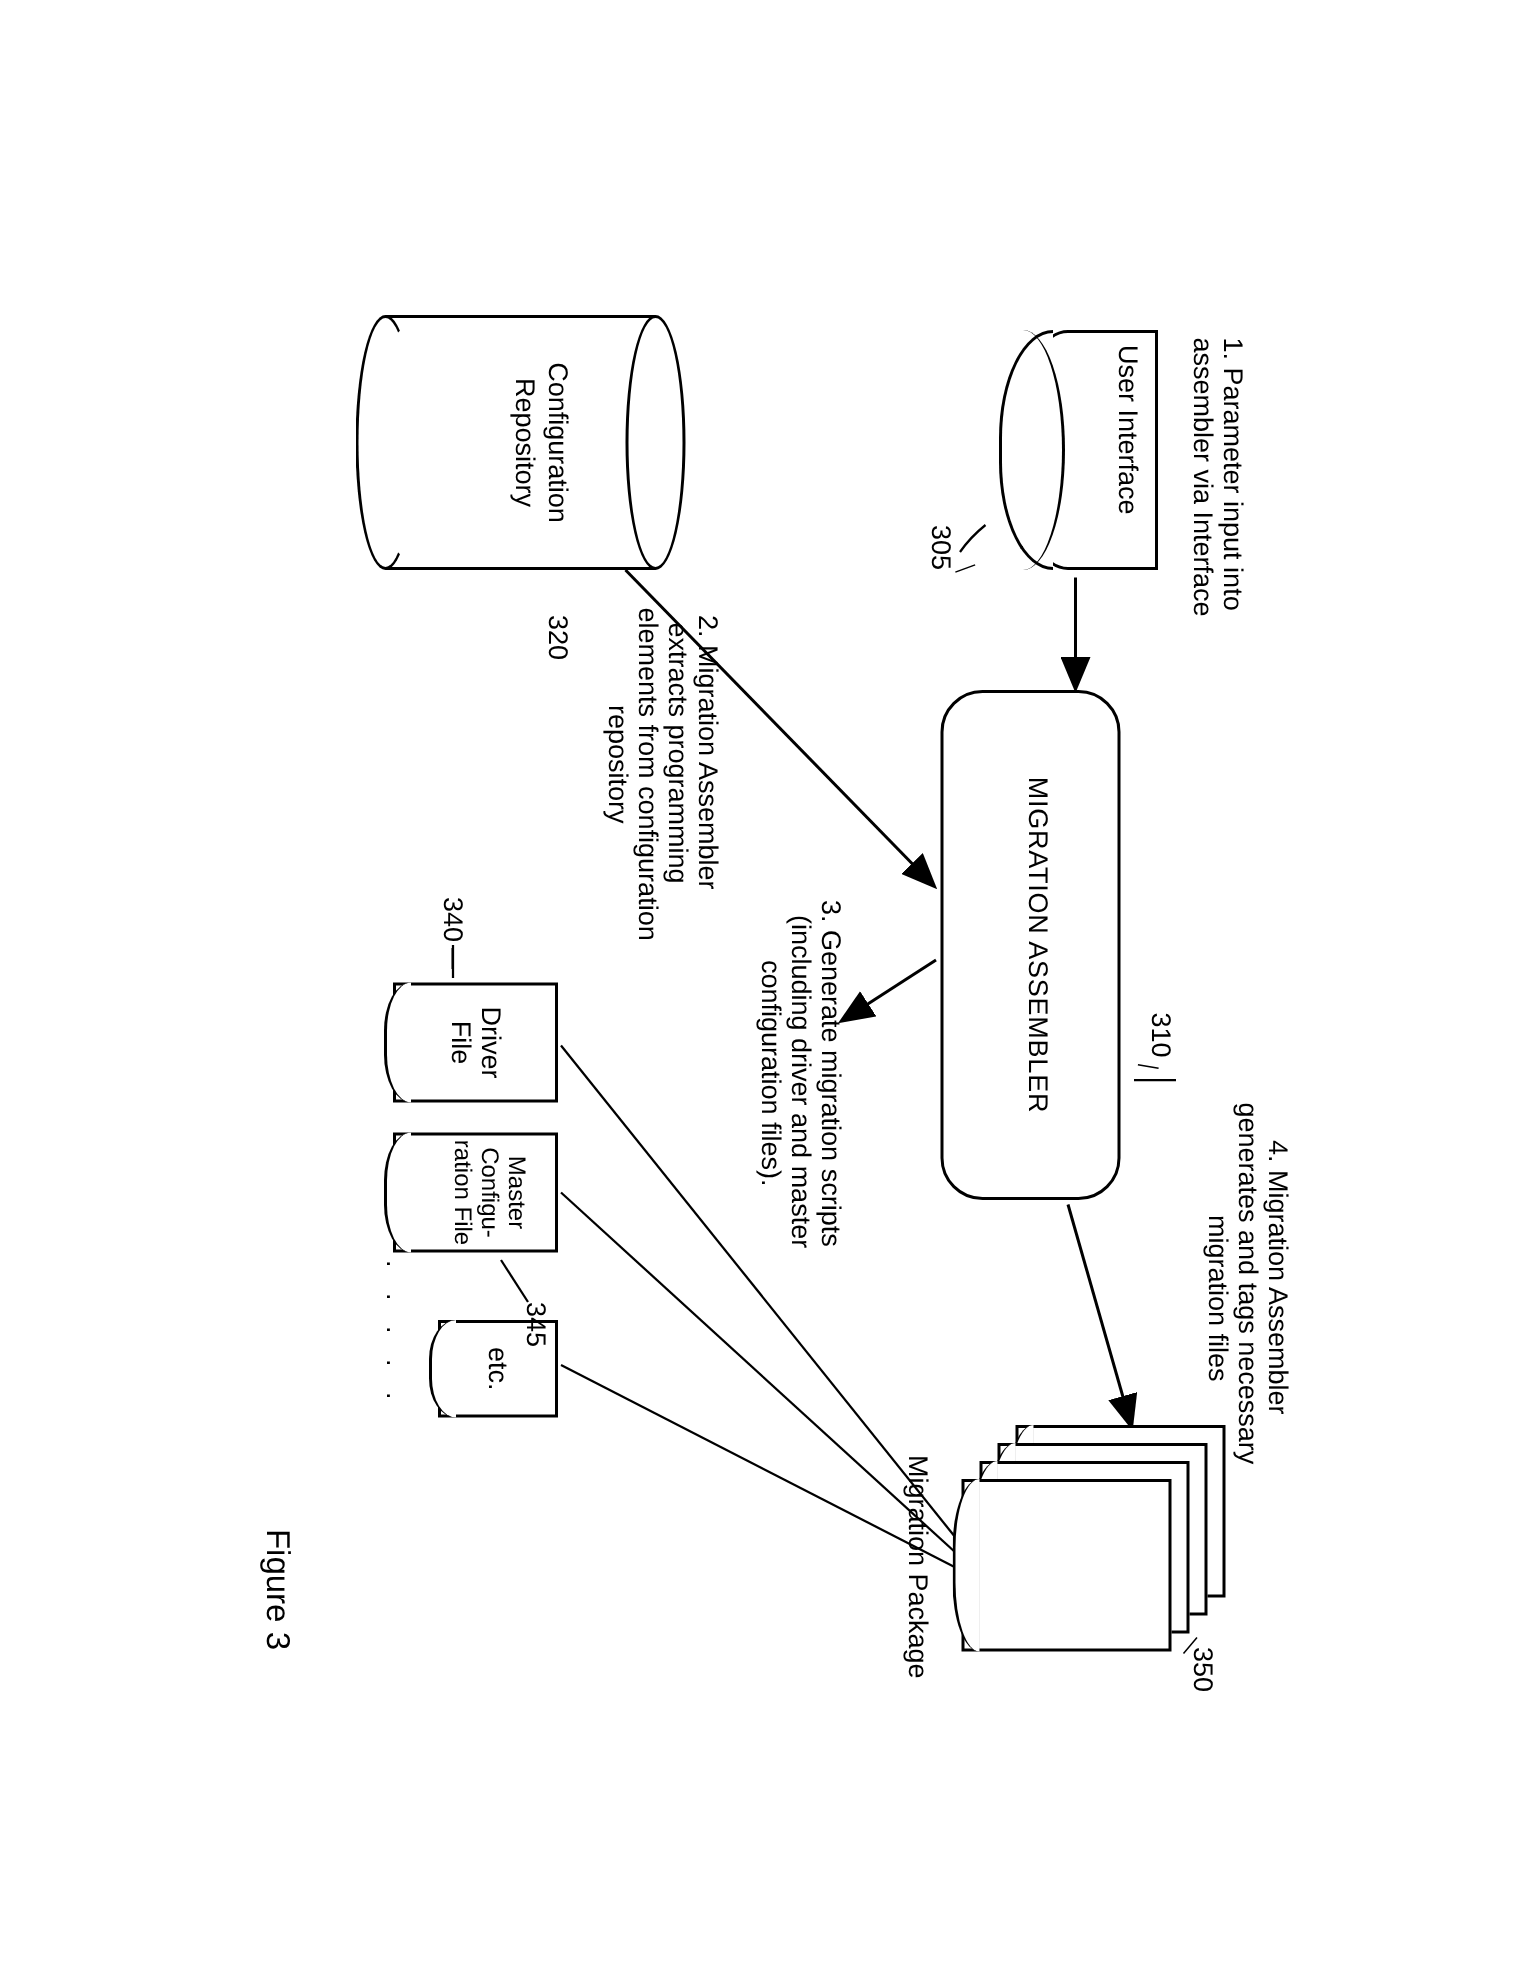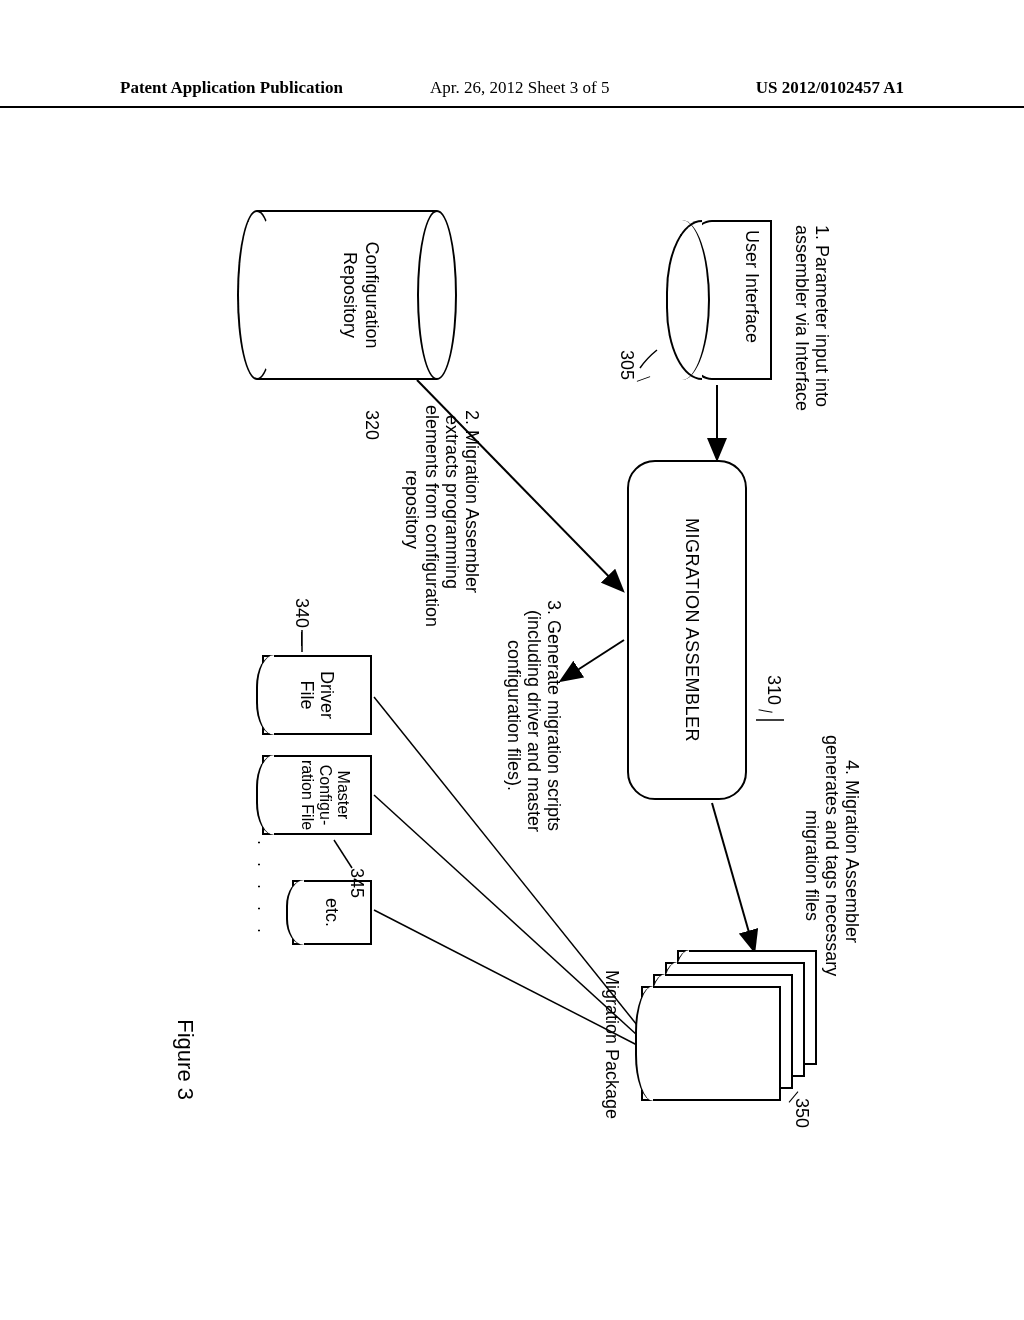--- a/index.html
+++ b/index.html
@@ -202,25 +202,20 @@
     width: 14px; height: 0;
     border-top: 1.5px solid #000;
     transform: rotate(70deg);
   }
 </style>
 </head>
 <body>
 
 <div class="page">
 
-  <div class="header">
-    <div class="hdr-left">Patent Application Publication</div>
-    <div class="hdr-mid">Apr. 26, 2012  Sheet 3 of 5</div>
-    <div class="hdr-right">US 2012/0102457 A1</div>
-  </div>
 
   <div class="diagram-wrap">
     <div class="diagram">
 
       <svg class="lines">
         <defs>
           <marker id="ah" markerWidth="12" markerHeight="10" refX="10" refY="5" orient="auto">
             <path d="M0,0 L12,5 L0,10 Z" fill="#000"></path>
           </marker>
         </defs>

